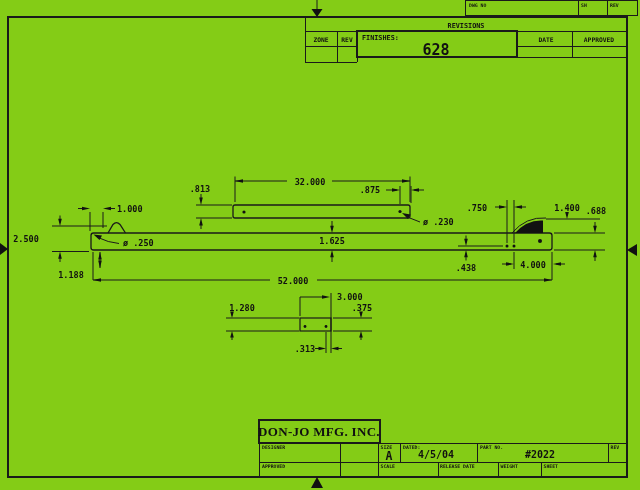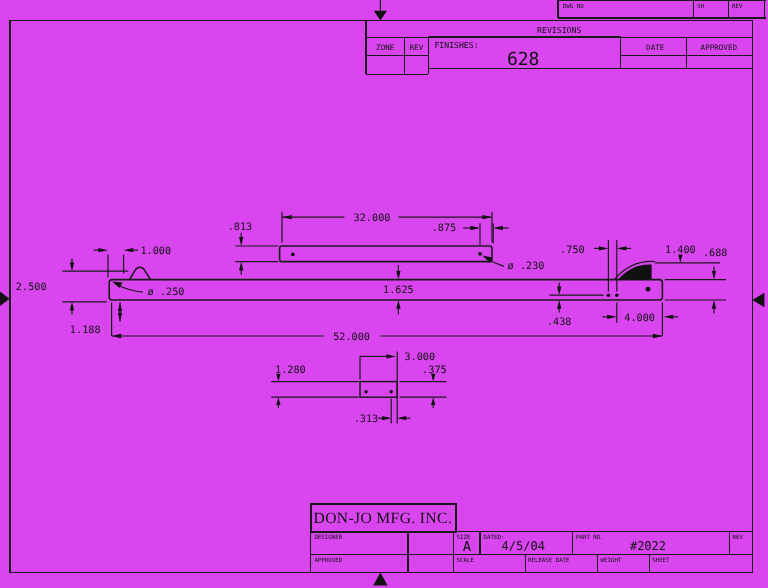--- a/index.html
+++ b/index.html
@@ -1,16 +1,16 @@
 <!DOCTYPE html>
 <html><head>
 <meta charset="utf-8">
 <style>
   html,body{margin:0;padding:0;background:#ffffff;}
-  .wrap{position:relative;width:640px;height:490px;background:#d946ef;overflow:hidden;}
+  .wrap{position:relative;width:640px;height:490px;background:#84cc16;overflow:hidden;font-weight:bold;}
   svg{display:block;}
   .ln{stroke:#1a1a1a;stroke-width:1;fill:none;}
   .crisp{shape-rendering:crispEdges;}
   .thick{stroke-width:1.5;}
   .geo{stroke:#1a1a1a;stroke-width:1.3;fill:none;}
   .fill{fill:#111;stroke:none;}
   .hole{fill:#111;stroke:none;}
   .arr{fill:#111;stroke:none;}
   text{fill:#111;}
   .dim{font-family:"DejaVu Sans Mono",monospace;font-size:8.5px;}

